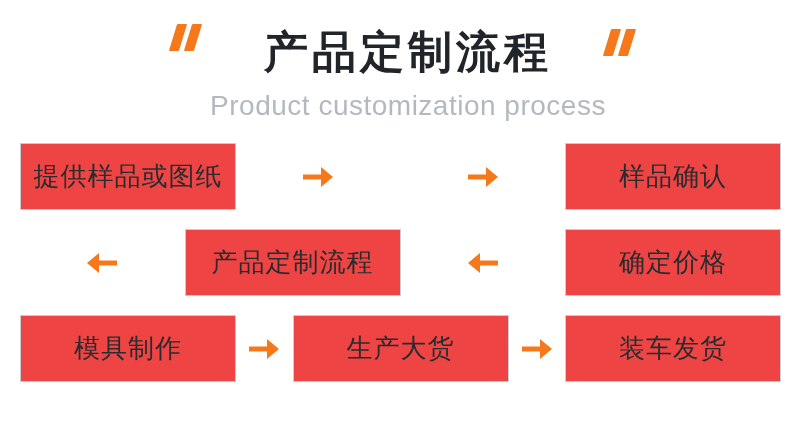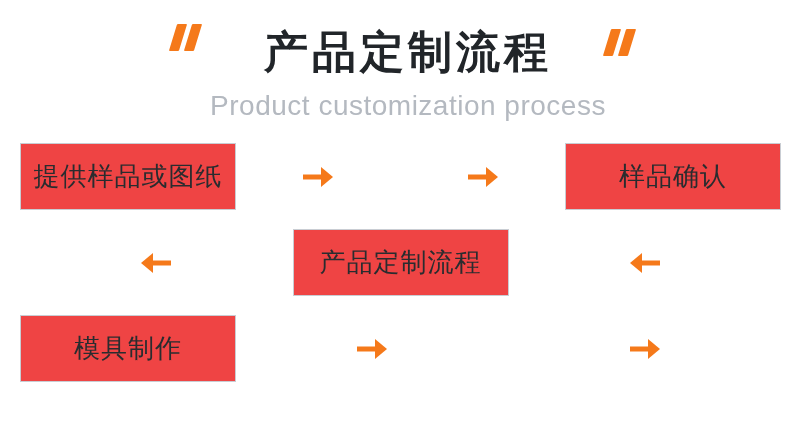--- a/index.html
+++ b/index.html
@@ -140,34 +140,43 @@
       </span>
       <div class="box">
         <span>产品定制流程</span>
       </div>
       <span class="arrow" data-dir="left">
         <svg width="34" height="26" viewBox="0 0 34 26" aria-hidden="true">
           <line x1="2" y1="13" x2="24" y2="13" stroke="currentColor" stroke-width="5"></line>
           <path d="M20 3 L32 13 L20 23 Z" fill="currentColor"></path>
         </svg>
       </span>
+      <div class="box">
+        <span>确定价格</span>
+      </div>
     </div>
 
     <div class="row">
       <div class="box">
         <span>模具制作</span>
       </div>
       <span class="arrow" data-dir="right">
         <svg width="34" height="26" viewBox="0 0 34 26" aria-hidden="true">
           <line x1="2" y1="13" x2="24" y2="13" stroke="currentColor" stroke-width="5"></line>
           <path d="M20 3 L32 13 L20 23 Z" fill="currentColor"></path>
         </svg>
       </span>
+      <div class="box">
+        <span>生产大货</span>
+      </div>
       <span class="arrow" data-dir="right">
         <svg width="34" height="26" viewBox="0 0 34 26" aria-hidden="true">
           <line x1="2" y1="13" x2="24" y2="13" stroke="currentColor" stroke-width="5"></line>
           <path d="M20 3 L32 13 L20 23 Z" fill="currentColor"></path>
         </svg>
       </span>
+      <div class="box">
+        <span>装车发货</span>
+      </div>
     </div>
 
   </div>
 </div>
 
 </body></html>

